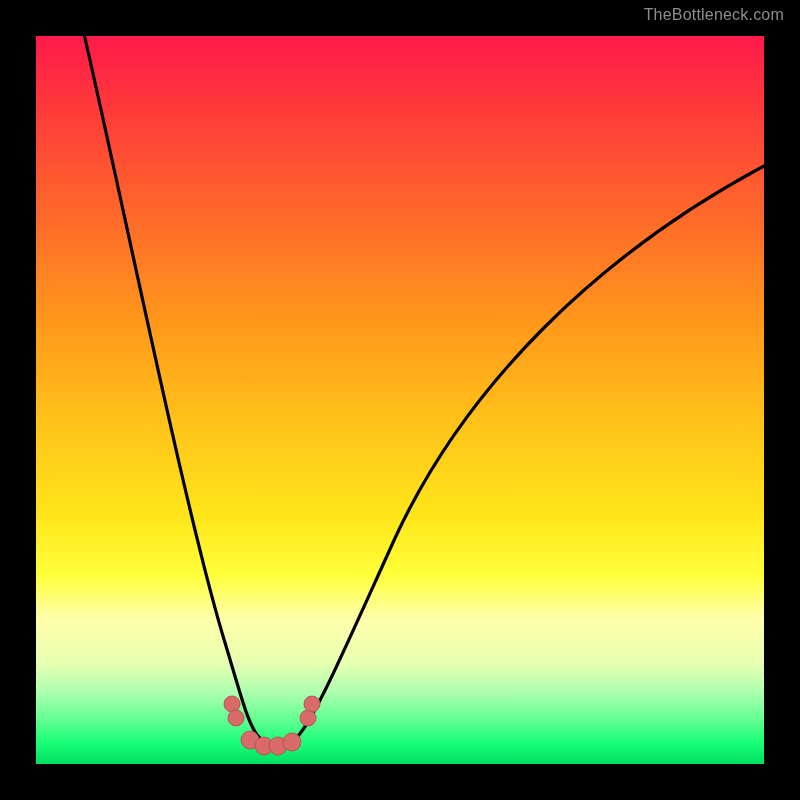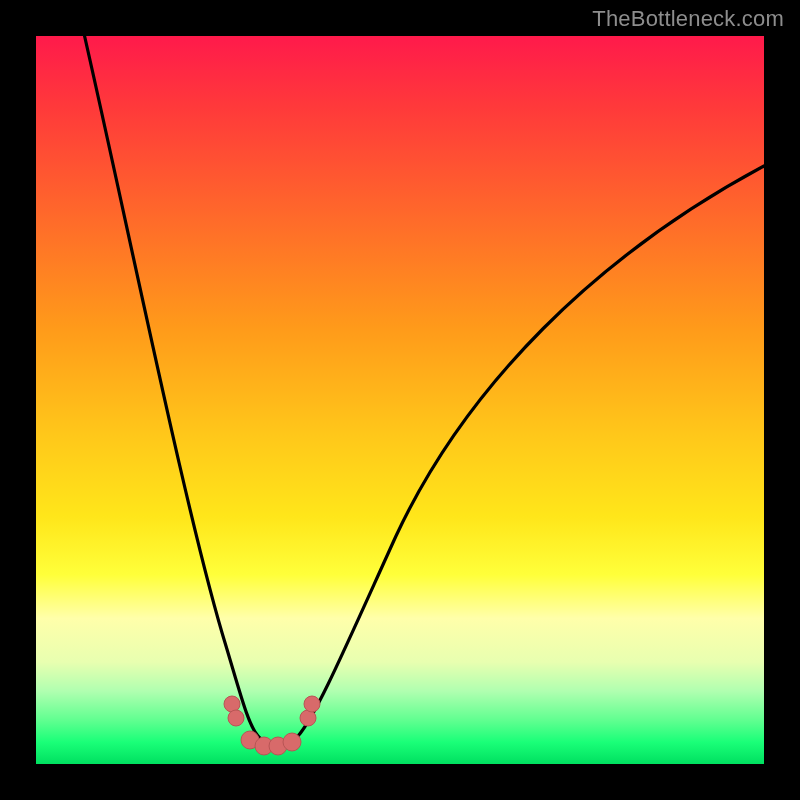--- a/index.html
+++ b/index.html
@@ -48,21 +48,21 @@
     top: 0;
     width: 728px;
     height: 728px;
     overflow: visible;
   }
   .watermark {
     position: absolute;
     top: 6px;
     right: 16px;
     color: #8d8d8d;
-    font-size: 22px;
+    font-size: 16px;
     letter-spacing: 0.2px;
     font-weight: 400;
     text-align: right;
   }
 </style>
 </head>
 <body>
 
 <div class="frame">
   <div class="plot">

